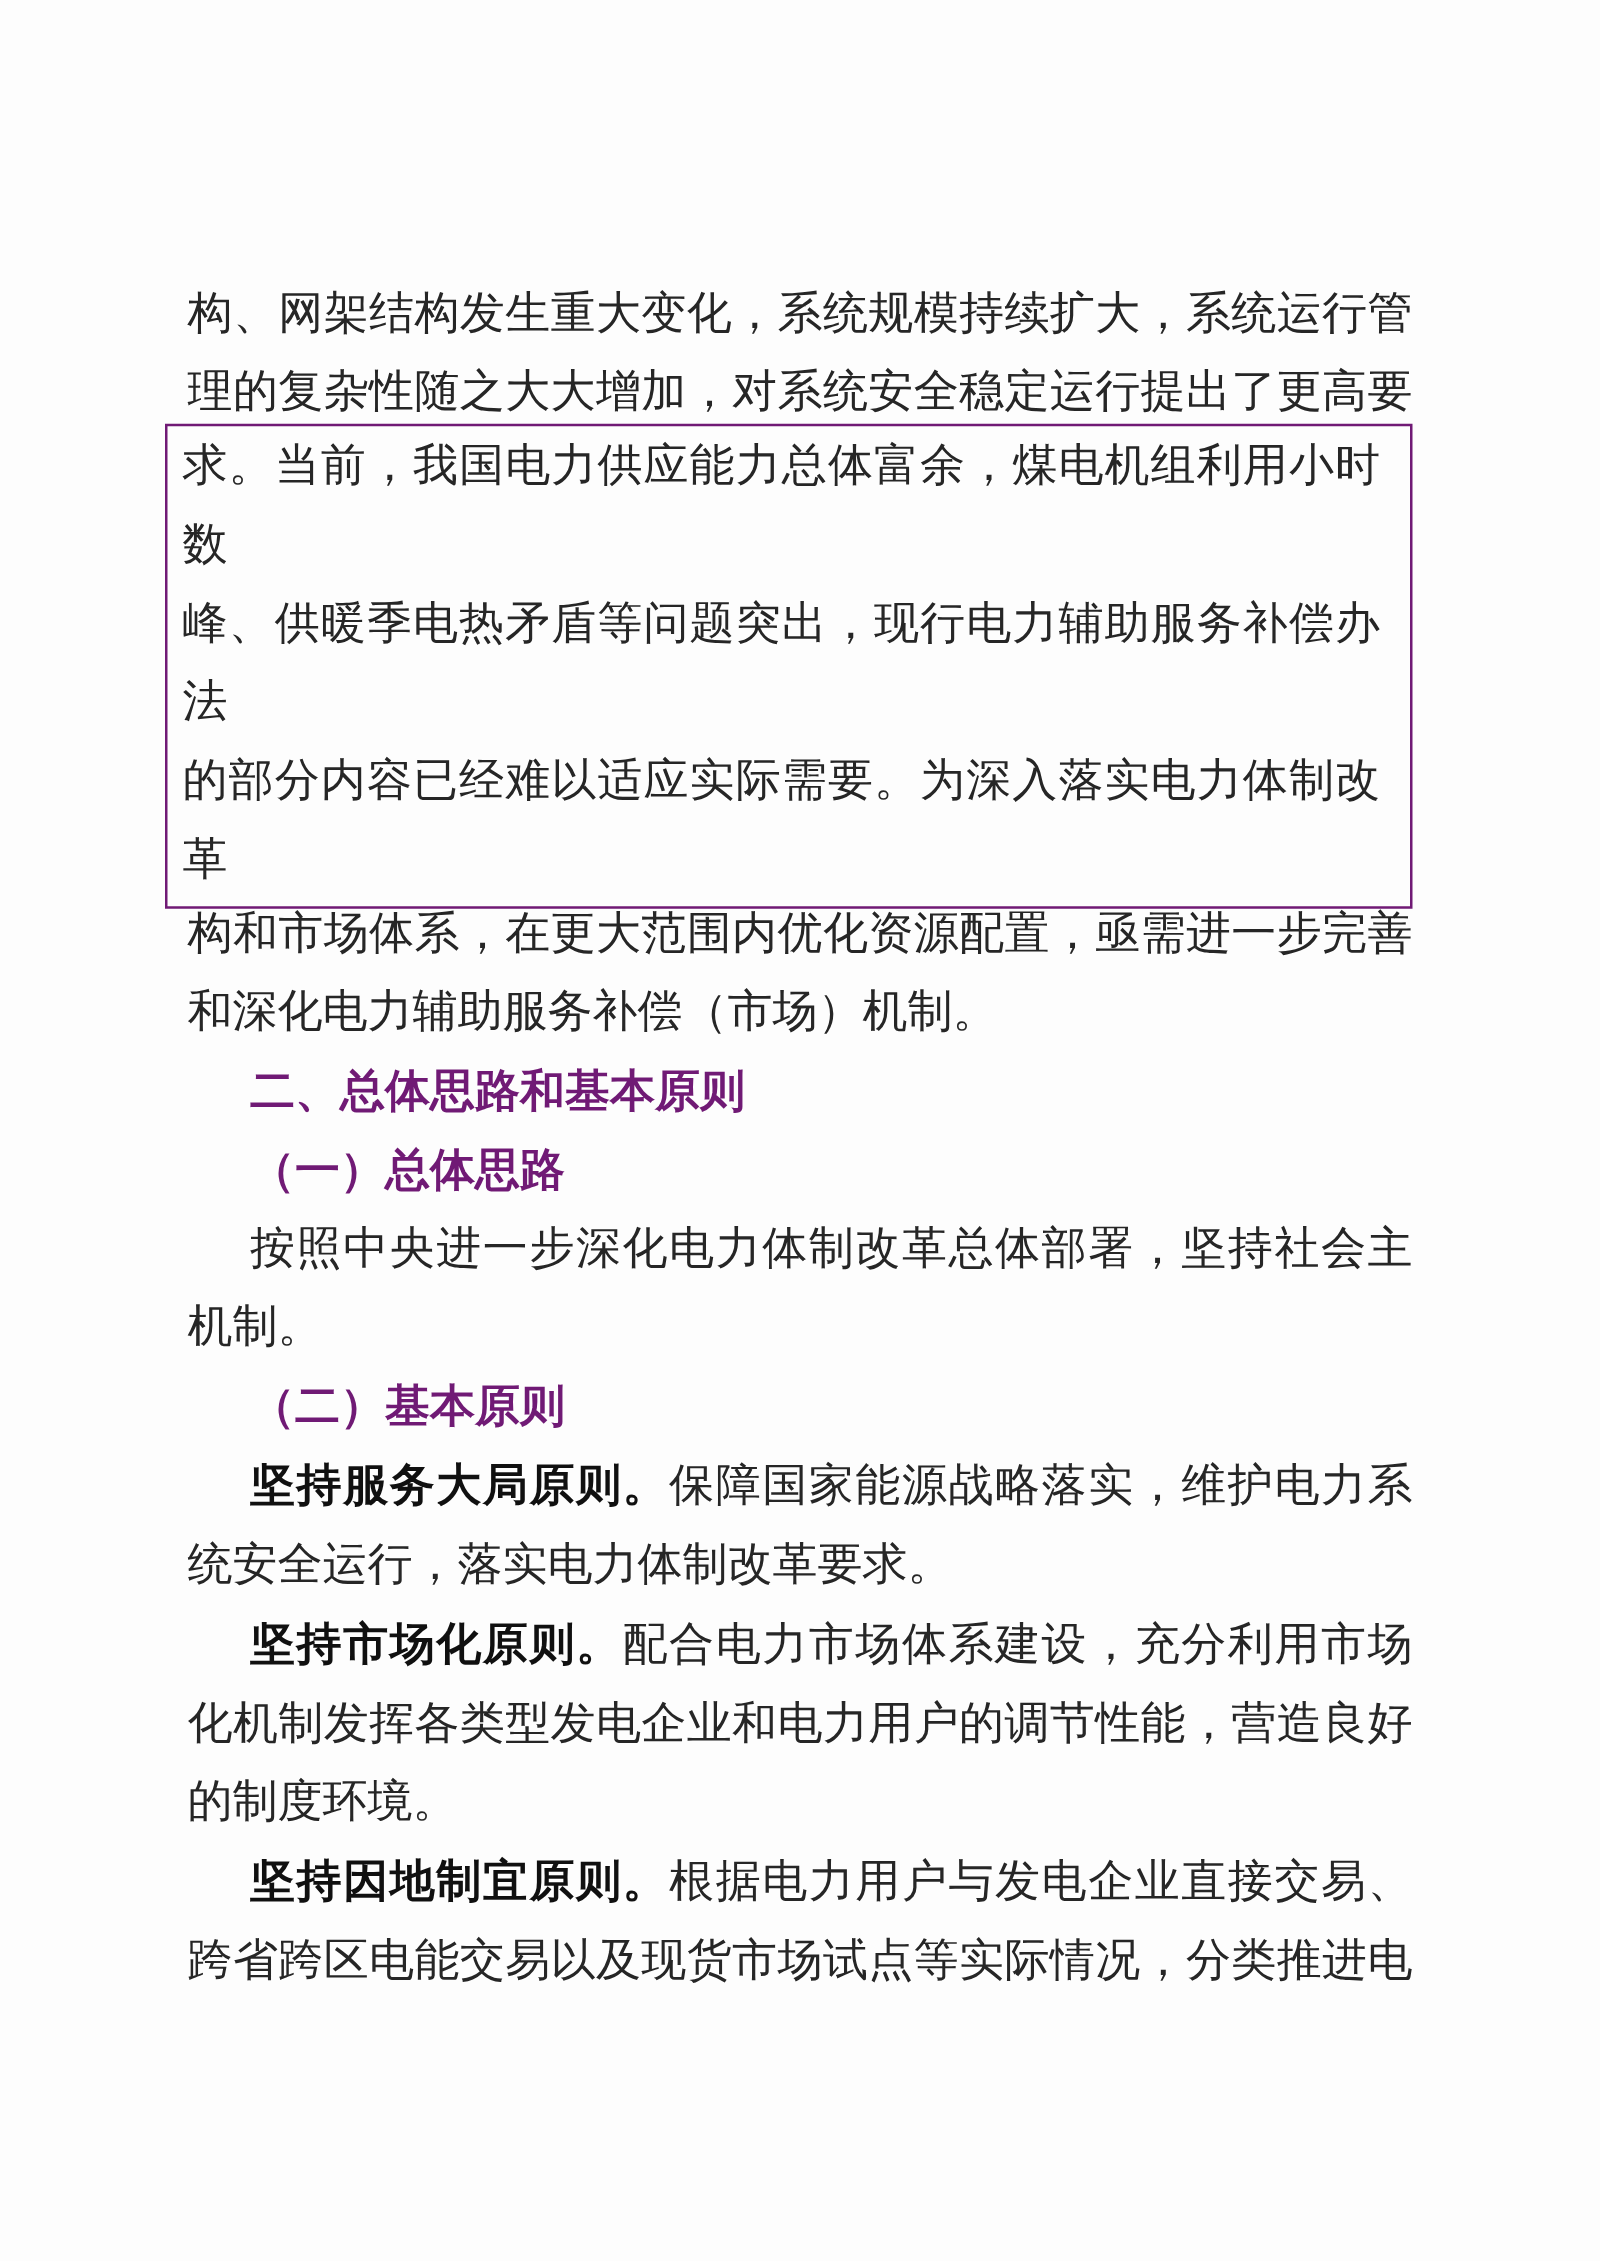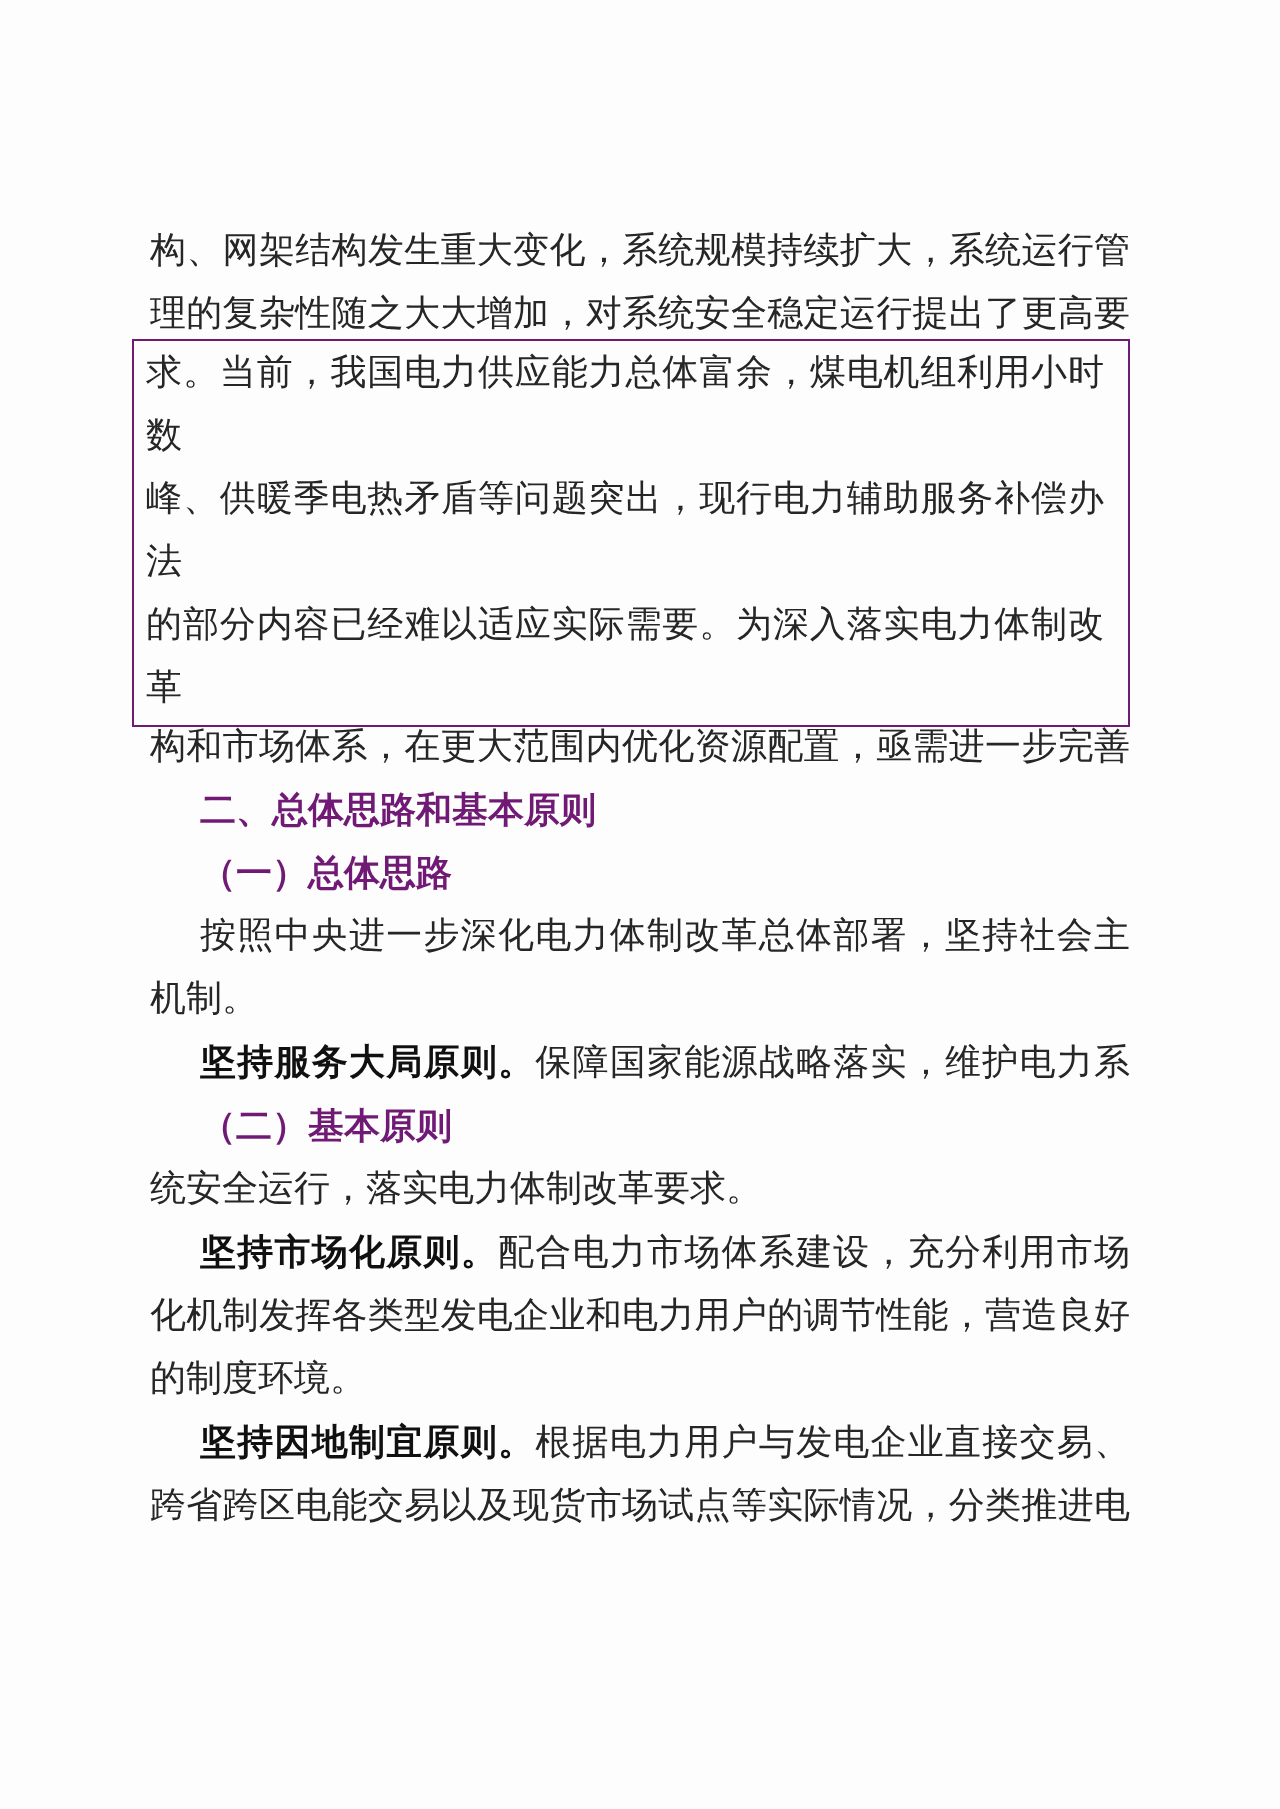--- a/index.html
+++ b/index.html
@@ -54,26 +54,27 @@
 
   <div class="text-column" id="text-column">
       <div class="line body fill">构、网架结构发生重大变化，系统规模持续扩大，系统运行管</div>
       <div class="line body fill">理的复杂性随之大大增加，对系统安全稳定运行提出了更高要</div>
       <div class="highlight-box">
         <div class="line body fill">求。当前，我国电力供应能力总体富余，煤电机组利用小时数</div>
         <div class="line body fill">峰、供暖季电热矛盾等问题突出，现行电力辅助服务补偿办法</div>
         <div class="line body fill">的部分内容已经难以适应实际需要。为深入落实电力体制改革</div>
       </div>
       <div class="line body fill">构和市场体系，在更大范围内优化资源配置，亟需进一步完善</div>
+      <div class="line body">和深化电力辅助服务补偿（市场）机制。</div>
       <div class="line heading indent">二、总体思路和基本原则</div>
       <div class="line heading indent">（一）总体思路</div>
       <div class="line body fill indent">按照中央进一步深化电力体制改革总体部署，坚持社会主</div>
       <div class="line body">机制。</div>
+      <div class="line heading indent">（二）基本原则</div>
       <div class="line body fill indent"><span class="lead">坚持服务大局原则。</span><span>保障国家能源战略落实，维护电力系</span></div>
-      <div class="line heading indent">（二）基本原则</div>
       <div class="line body">统安全运行，落实电力体制改革要求。</div>
       <div class="line body fill indent"><span class="lead">坚持市场化原则。</span><span>配合电力市场体系建设，充分利用市场</span></div>
       <div class="line body fill">化机制发挥各类型发电企业和电力用户的调节性能，营造良好</div>
       <div class="line body">的制度环境。</div>
       <div class="line body fill indent"><span class="lead">坚持因地制宜原则。</span><span>根据电力用户与发电企业直接交易、</span></div>
       <div class="line body fill">跨省跨区电能交易以及现货市场试点等实际情况，分类推进电</div>
     </div>
 
   <div class="page-number">1</div>
 

